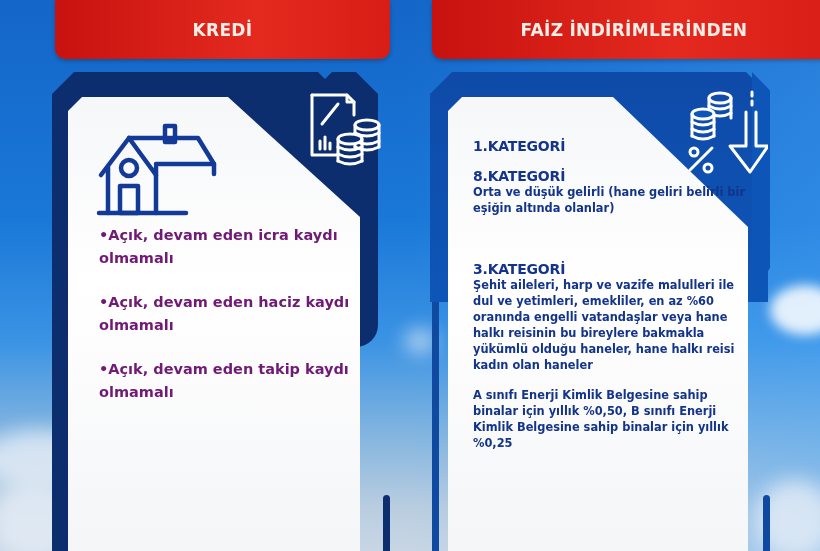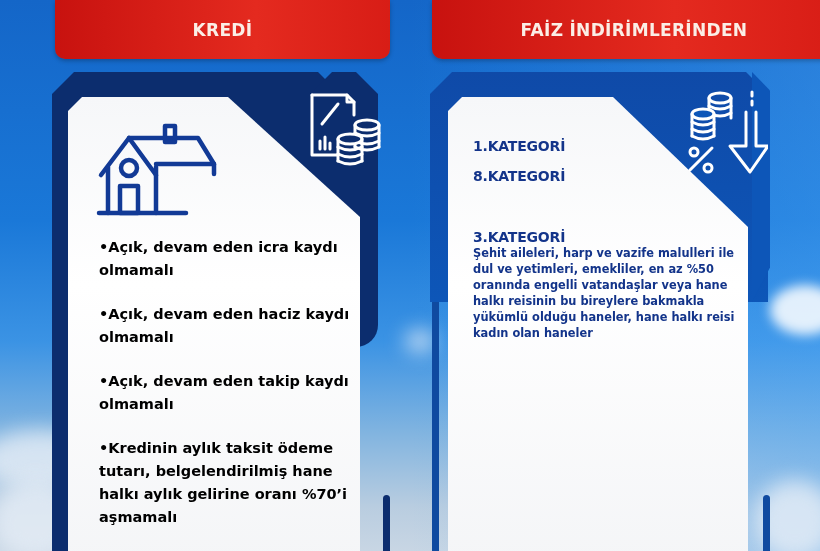--- a/index.html
+++ b/index.html
@@ -50,21 +50,21 @@
   }
   .card.right {
     left: 448px; top: 97px; width: 300px; height: 470px;
     clip-path: polygon(0 14px, 14px 0, 165px 0, 300px 130px, 300px 100%, 0 100%);
   }
 
   .pole { position: absolute; width: 7px; border-radius: 4px; background: #0f4aa0; }
 
   .icon { position: absolute; }
 
-  .bullets { position: absolute; left: 99px; top: 236px; width: 270px; color: #000000;
+  .bullets { position: absolute; left: 99px; top: 224px; width: 270px; color: #701a75;
     font-weight: bold; font-size: 14.5px; line-height: 23px; }
   .bullet { margin-bottom: 21px; }
 
   .cats { position: absolute; left: 473px; top: 138px; width: 300px; color: #13348a; font-weight: bold;
     font-size: 11.4px; line-height: 16px; }
   .cat { margin-bottom: 14px; }
   .cat-title { font-size: 14px; font-weight: 900; letter-spacing: -0.2px; }
 </style>
 </head>
 <body>
@@ -113,21 +113,20 @@
     <path d="M48 42 Q60 48 72 42 M48 50 Q60 56 72 50 M48 56 Q60 62 72 56"></path>
     <ellipse cx="43" cy="48" rx="12" ry="5" fill="#0c2d6e"></ellipse>
     <path d="M31 48 L31 70 M55 48 L55 70"></path>
     <path d="M31 56 Q43 62 55 56 M31 63 Q43 69 55 63 M31 70 Q43 76 55 70"></path>
   </svg>
 
   <div class="bullets">
     <div class="bullet">•Açık, devam eden icra kaydı olmamalı</div>
     <div class="bullet">•Açık, devam eden haciz kaydı olmamalı</div>
     <div class="bullet">•Açık, devam eden takip kaydı olmamalı</div>
-    <div class="bullet">•Kredinin aylık taksit ödeme tutarı, belgelendirilmiş hane halkı aylık gelirine oranı %70’i aşmamalı</div>
   </div>
 </section>
 
 <section>
   <div class="banner right">
     <span>FAİZ İNDİRİMLERİNDEN</span>
   </div>
   <div class="panel right"></div>
   <div class="panel right-ext"></div>
   <div class="card right"></div>
@@ -145,21 +144,23 @@
     <circle cx="24" cy="80" r="4"></circle>
     <path d="M6 82 L28 60"></path>
   </svg>
 
   <div class="cats">
     <div class="cat" style="width:190px;">
       <div class="cat-title">1.KATEGORİ</div>
     </div>
     <div class="cat" style="width:290px;">
       <div class="cat-title">8.KATEGORİ</div>
+      <div>Orta ve düşük gelirli (hane geliri belirli bir eşiğin altında olanlar)</div>
     </div>
     <div class="cat" style="width:272px;margin-top:45px;">
       <div class="cat-title">3.KATEGORİ</div>
-      <div>Şehit aileleri, harp ve vazife malulleri ile dul ve yetimleri, emekliler, en az %50 oranında engelli vatandaşlar veya hane halkı reisinin bu bireylere bakmakla yükümlü olduğu haneler, hane halkı reisi kadın olan haneler</div>
+      <div>Şehit aileleri, harp ve vazife malulleri ile dul ve yetimleri, emekliler, en az %60 oranında engelli vatandaşlar veya hane halkı reisinin bu bireylere bakmakla yükümlü olduğu haneler, hane halkı reisi kadın olan haneler</div>
     </div>
     <div class="cat" style="width:262px;">
+      <div>A sınıfı Enerji Kimlik Belgesine sahip binalar için yıllık %0,50, B sınıfı Enerji Kimlik Belgesine sahip binalar için yıllık %0,25</div>
     </div>
   </div>
 </section>
 
 </body></html>

